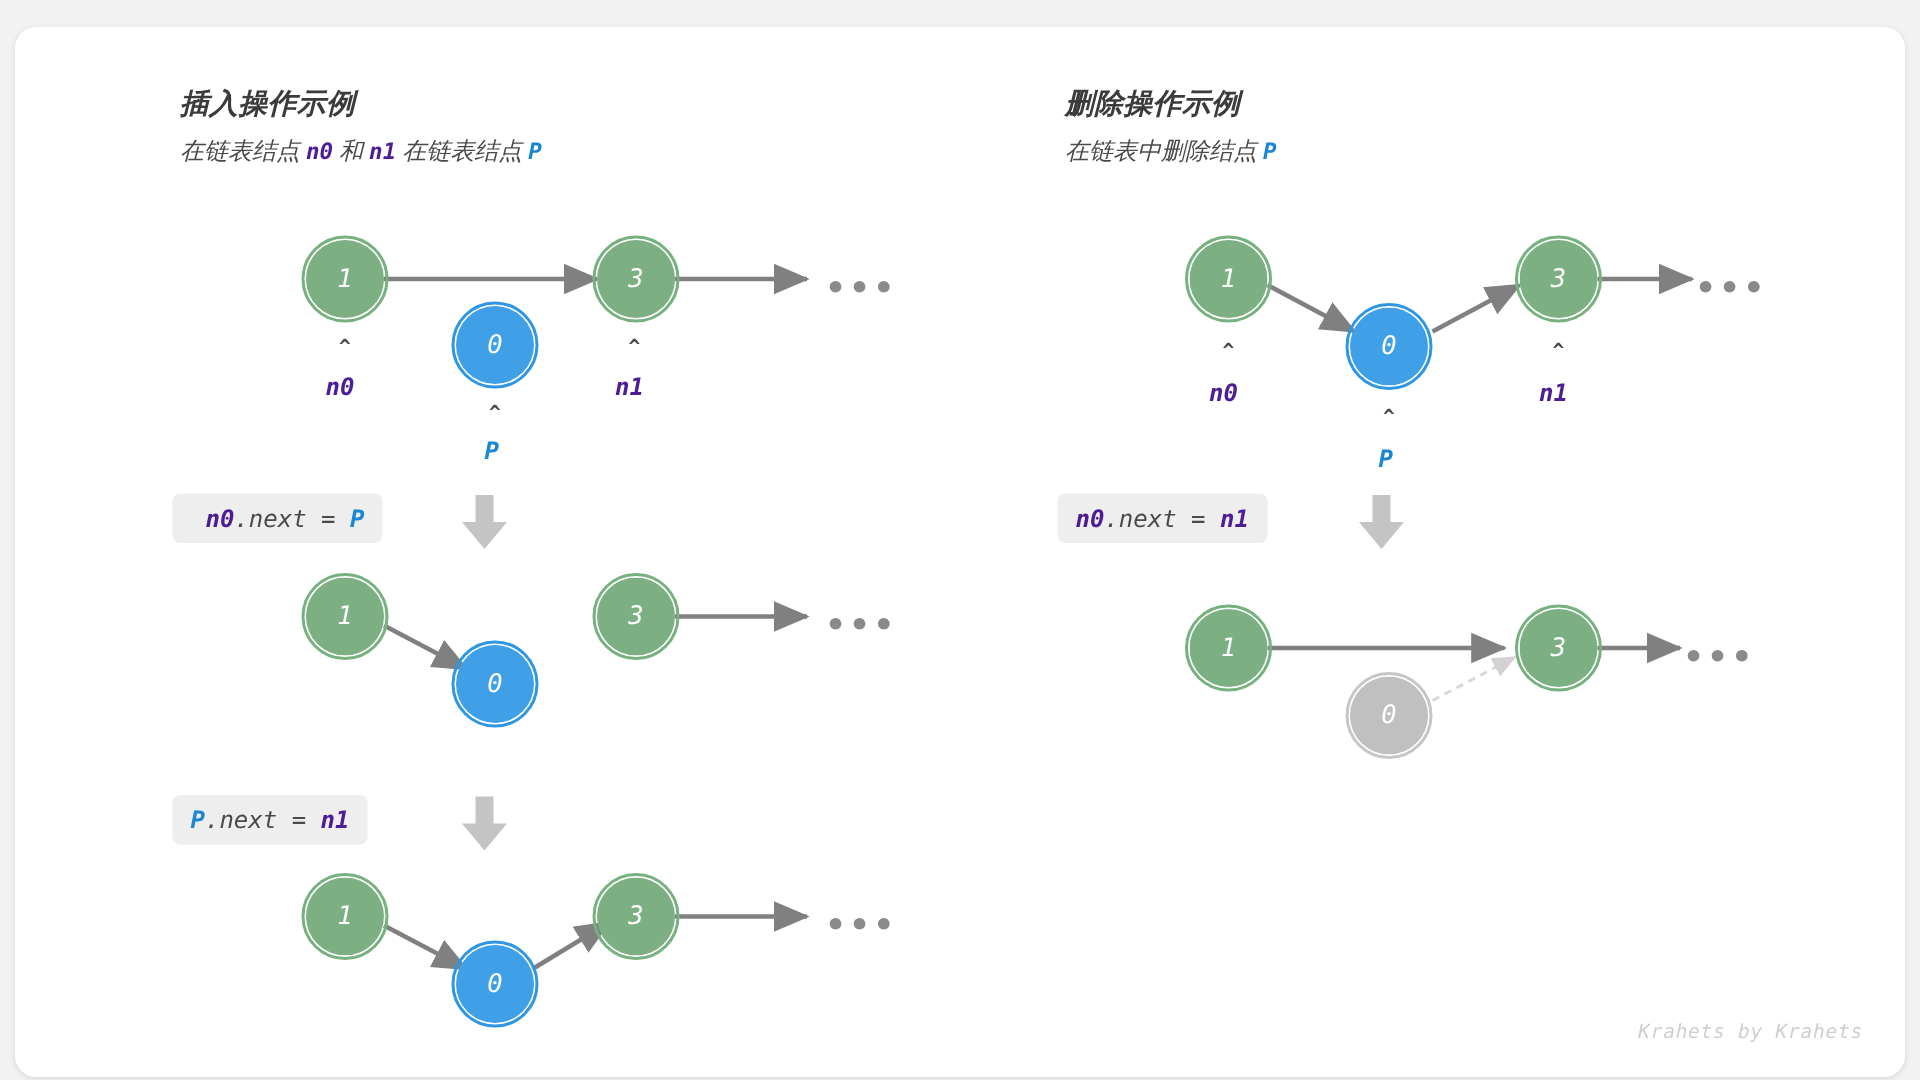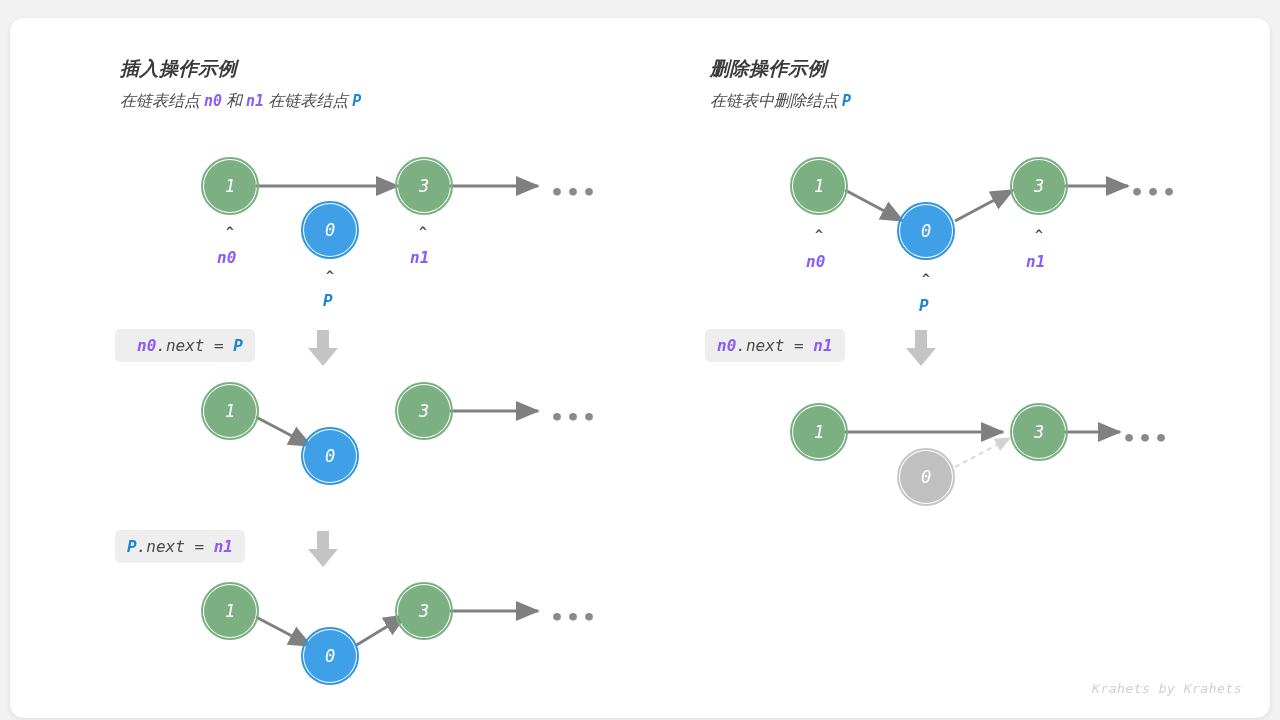--- a/index.html
+++ b/index.html
@@ -30,21 +30,21 @@
   .subtitle{
     position:absolute;
     font-size:16px;color:#4a4a4a;
     white-space:nowrap;
   }
   .subtitle .mono{
     font-family:"DejaVu Sans Mono","Liberation Mono",monospace;
     font-weight:bold;font-size:15px;
     padding:0 4px;
   }
-  .g{color:#8b5cf6;}
+  .g{color:#4c1d95;}
   .b{color:#1b87d2;}
 
   
   .node{
     position:absolute;
     width:52px;height:52px;
     border-radius:50%;
     box-sizing:border-box;
     display:flex;align-items:center;justify-content:center;
     font-family:"DejaVu Sans Mono","Liberation Mono",monospace;

